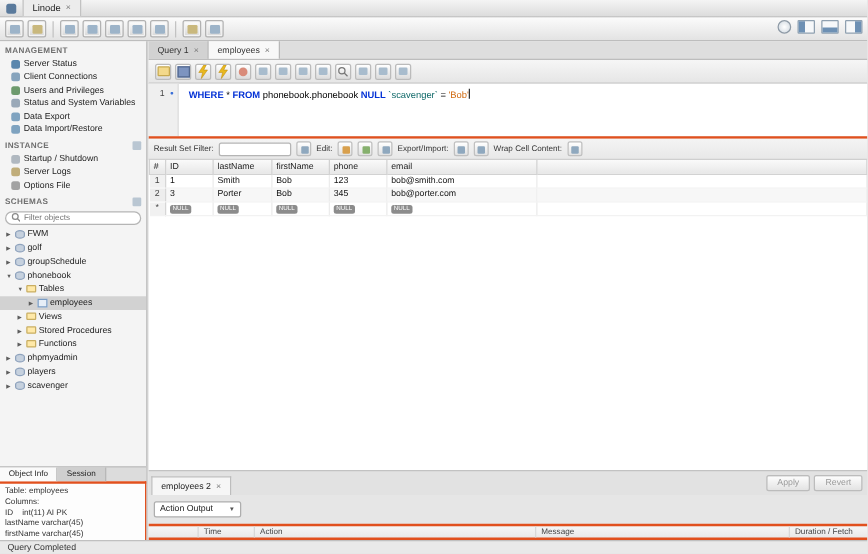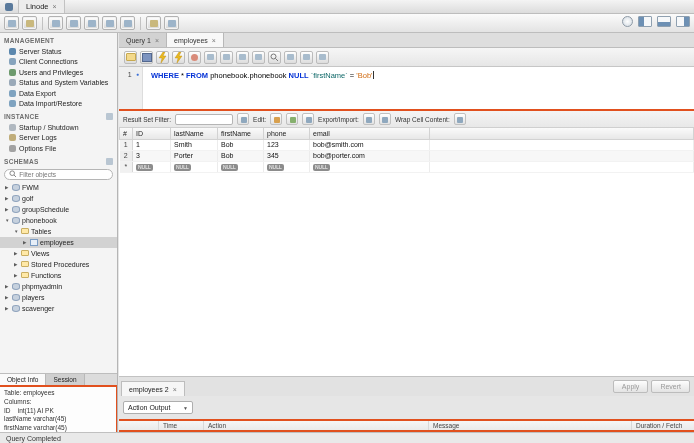--- a/index.html
+++ b/index.html
@@ -320,21 +320,21 @@
       <div class="sbi plain"></div>
       <div class="sbi plain"></div>
       <div class="sbi plain"></div>
     </div>
 
     <div class="editor">
       <div class="gutter">
         <span>1</span>
         <span class="dot">●</span>
       </div>
-      <div class="code"><span class="k">WHERE</span><span> * </span><span class="k">FROM</span><span> phonebook.phonebook </span><span class="k">NULL</span><span class="idn"> `firstName` </span><span>= </span><span class="str">'Bob'</span><span class="caret"></span></div>
+      <div class="code"><span class="k">WHERE</span><span> * </span><span class="k">FROM</span><span> phonebook.phonebook </span><span class="k">NULL</span><span class="idn"> `scavenger` </span><span>= </span><span class="str">'Bob'</span><span class="caret"></span></div>
     </div>
 
     <div class="splitter"></div>
 
     <div class="result-toolbar">
       <span>Result Set Filter:</span>
       <input class="rt-input" style="">
       <div class="rti"></div>
       <span>Edit:</span>
       <div class="rti orange"></div>

